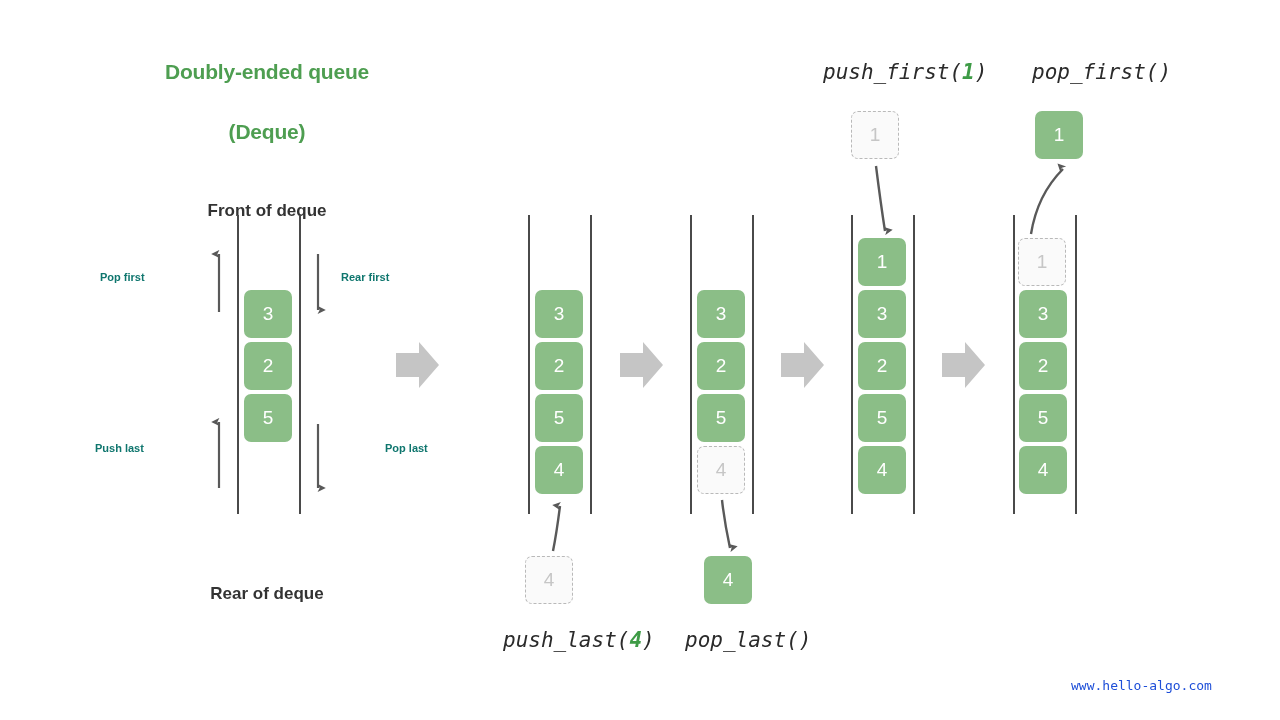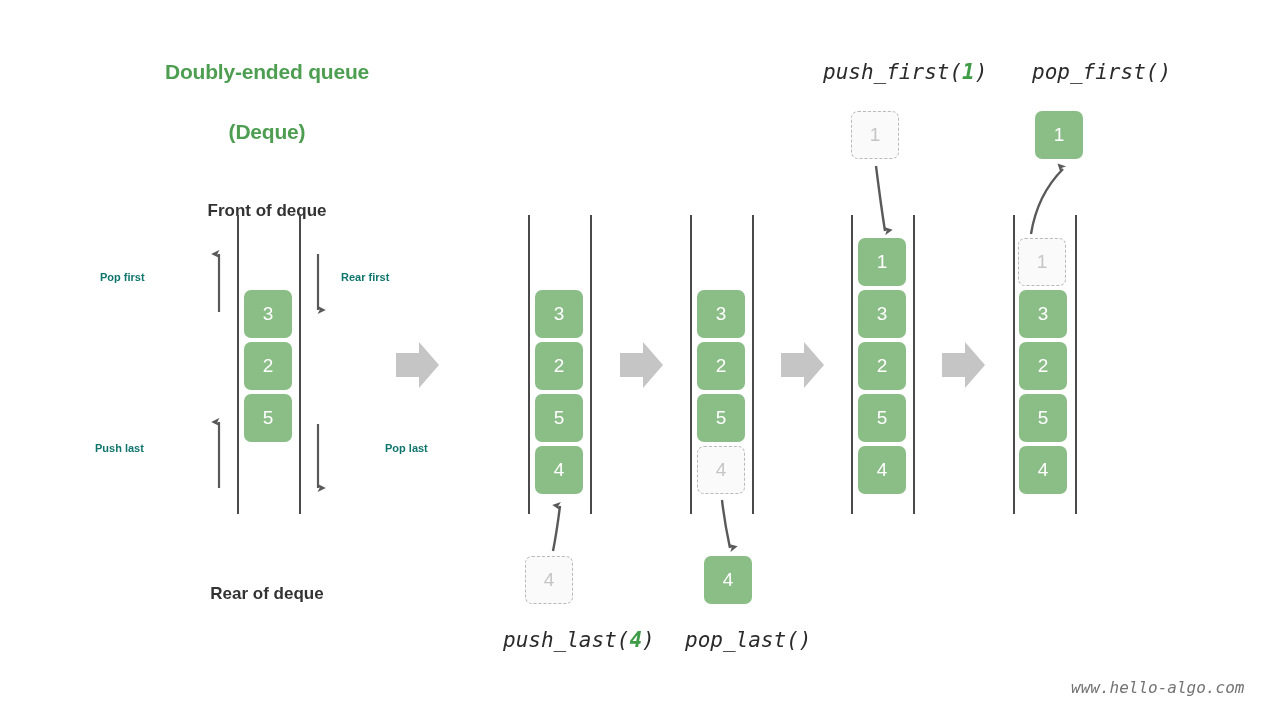--- a/index.html
+++ b/index.html
@@ -48,24 +48,23 @@
     font-family: "DejaVu Sans Mono", "Liberation Mono", monospace;
     font-size: 21px;
     color: #2b2b2b;
     white-space: nowrap;
     letter-spacing: 0px;
     font-style: italic;
   }
   .mono-label .arg { color: #3E9B46; font-weight: bold; }
   .watermark {
     font-family: "DejaVu Sans Mono", "Liberation Mono", monospace;
-    font-size: 16px;
-    color: #737373;
-    white-space: nowrap;
-    font-style: italic;
+    font-size: 13px;
+    color: #1d4ed8;
+    white-space: nowrap;
   }
 
   
   .rail {
     position: absolute;
     width: 1.6px;
     background: #4a4a4a;
   }
 
   

